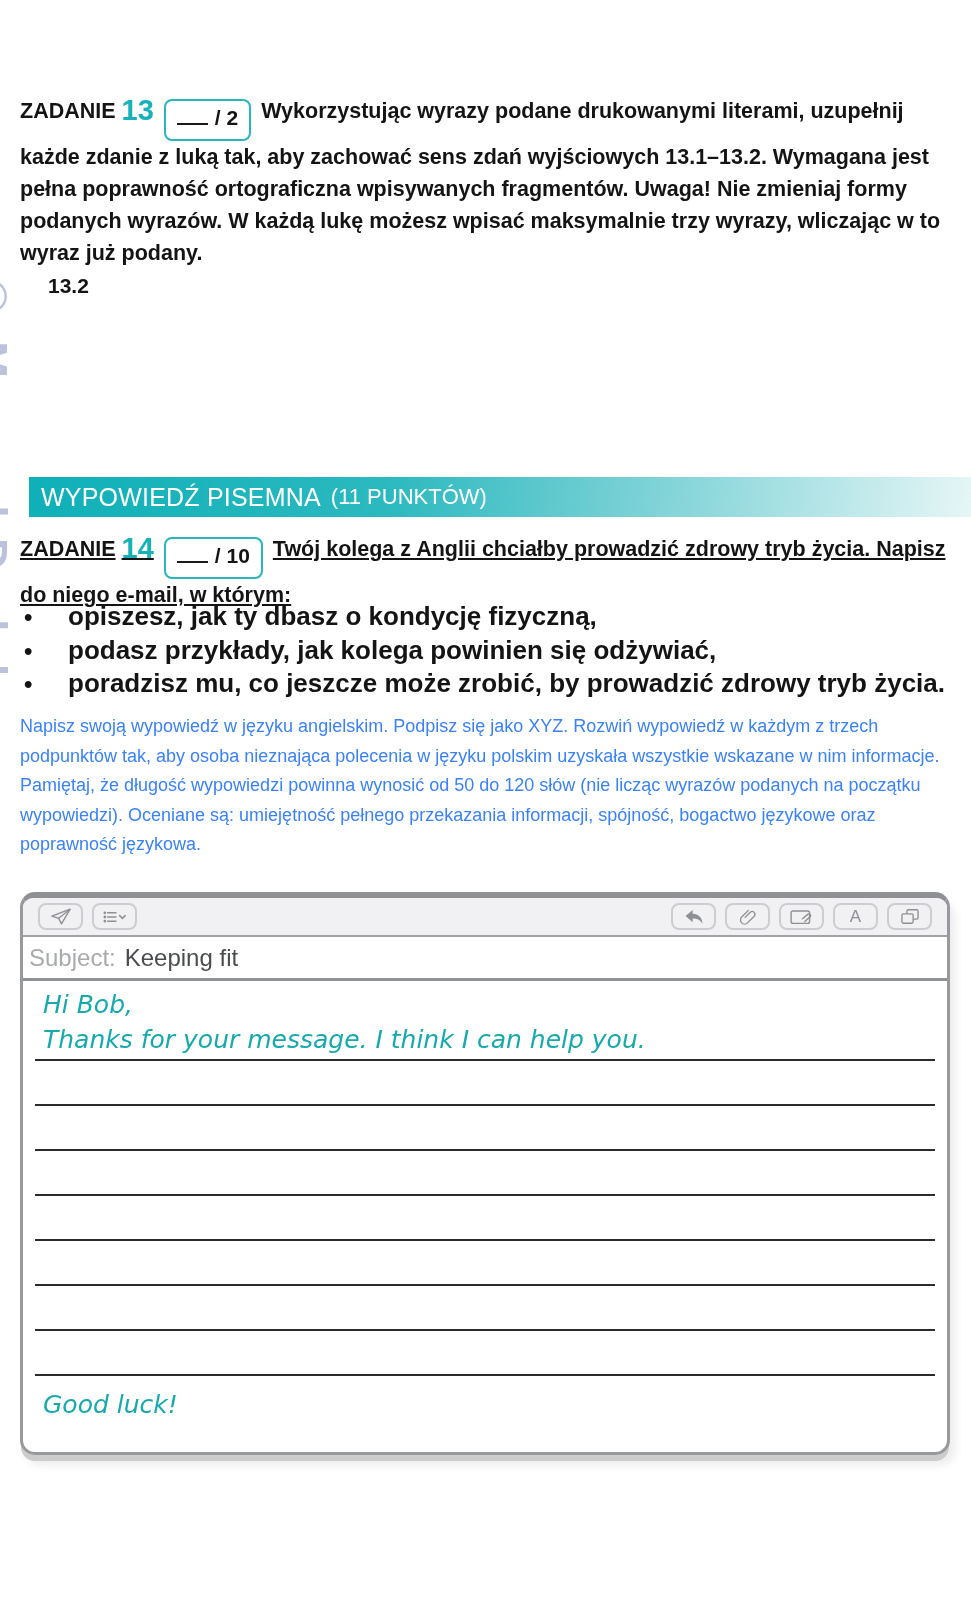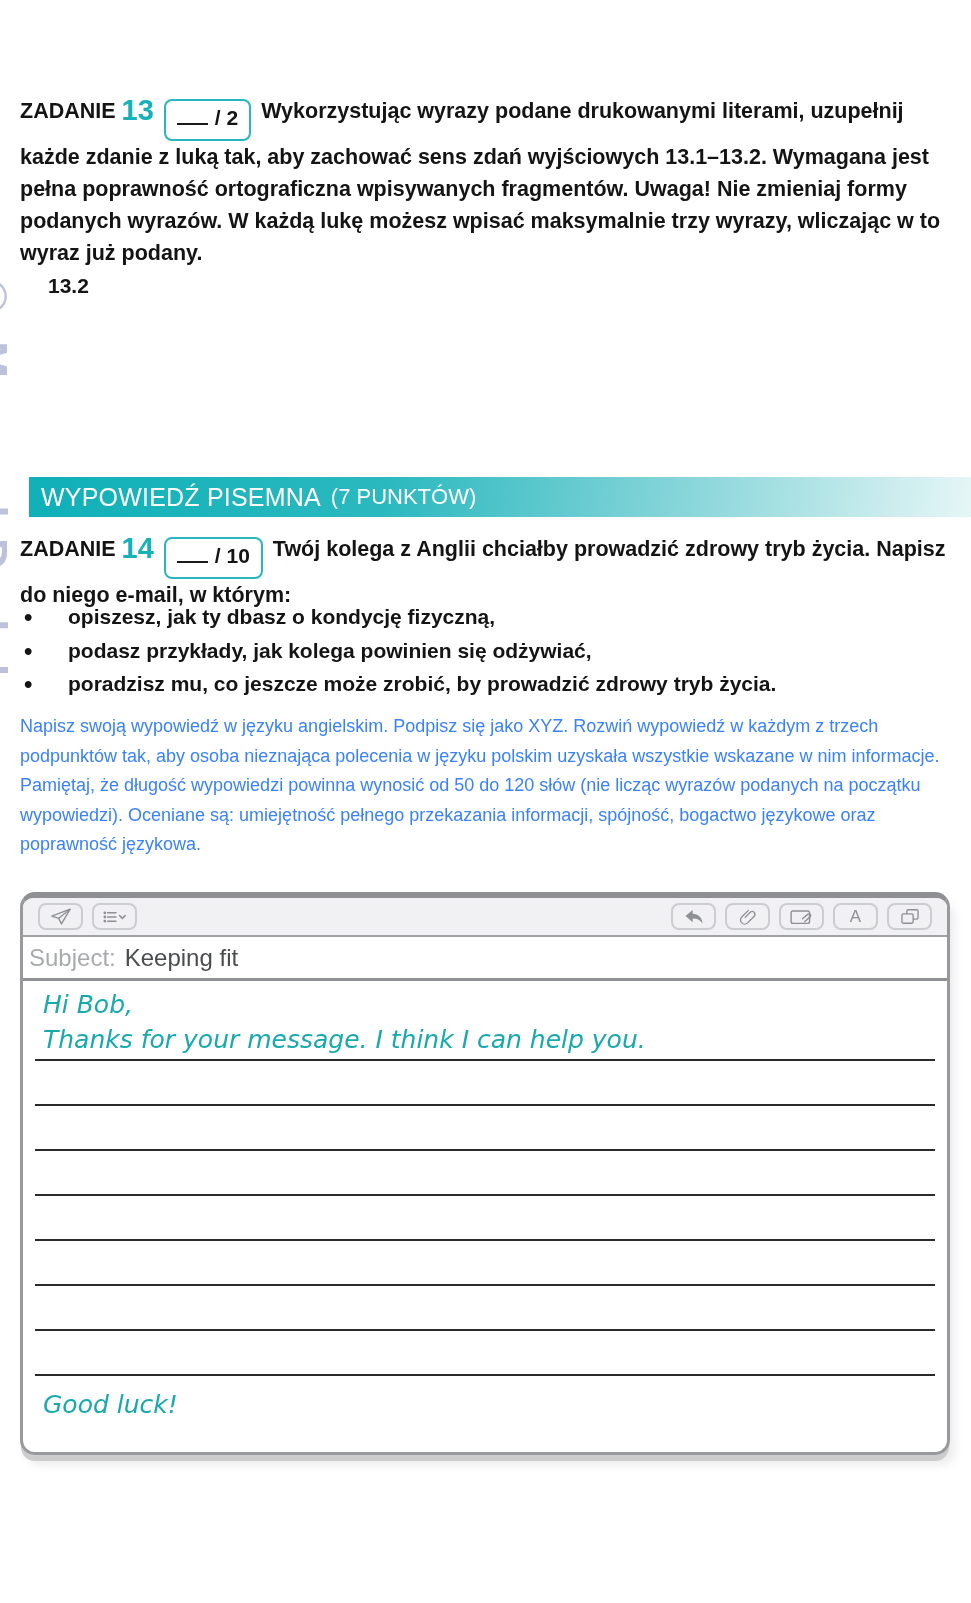--- a/index.html
+++ b/index.html
@@ -14,21 +14,21 @@
     position:absolute; top:272px; left:-34px; z-index:5;
     writing-mode:vertical-rl;
     font-weight:bold; font-size:44px; letter-spacing:4px;
     color:#b6bcd9; opacity:.9;
     mix-blend-mode:multiply; pointer-events:none;
   }
 
   
   .task-block { position:absolute; left:20px; width:930px; }
   #task13 { top:94px; }
-  #task14 { top:532px; }
+  #task14 { top:532px;text-decoration:underline; }
   .task-par { font-size:21.5px; font-weight:bold; line-height:32px; color:#141414; }
   .task-label { font-weight:bold; }
   .task-num { color:#17b1b9; font-size:29px; font-weight:bold; padding:0 4px 0 6px; vertical-align:-2px; }
   .scorebox {
     display:inline-block; border:2.5px solid #29b6bd; border-radius:8px;
     padding:1px 11px 5px 11px; margin:0 10px 0 6px; vertical-align:-7px;
     background:#fff; white-space:nowrap;
   }
   .score-blank { display:inline-block; width:31px; height:17px; border-bottom:2.5px solid #1a1a1a; margin-right:7px; }
   .score-total { font-size:21px; font-weight:bold; color:#141414; }
@@ -45,21 +45,21 @@
   .banner {
     position:absolute; left:29px; top:477px; width:942px; height:40px; z-index:1;
     background:linear-gradient(97deg,#0fb0b8 0%,#2bb9bf 38%,#8fd8dc 72%,#e6f6f6 100%);
     display:flex; align-items:center; padding-left:12px; color:#ffffff;
   }
   .banner-title { font-size:25px; font-weight:normal; letter-spacing:.2px; }
   .banner-points { font-size:22px; margin-left:10px; }
 
   
   #bullets14 { position:absolute; left:20px; top:600px; width:930px; list-style:none; }
-  #bullets14 li { position:relative; padding-left:48px; font-size:21px; font-weight:bold; line-height:33.5px; color:#141414; }
+  #bullets14 li { position:relative; padding-left:48px; font-size:26px; font-weight:bold; line-height:33.5px; color:#141414; }
   #bullets14 li::before { content:"\2022"; position:absolute; left:4px; font-size:24px; }
   #note14 { position:absolute; left:20px; top:712px; width:935px;
     font-size:18px; line-height:29.5px; color:#3b82f6; }
 
   
   .email-box {
     position:absolute; left:20px; top:892px; width:930px; height:563px; z-index:2;
     background:#fff; border:3px solid #97999c; border-top:6px solid #8e9093;
     border-radius:15px;
     box-shadow:0 7px 0 -1px #cccccc, 5px 10px 10px rgba(0,0,0,.08);
@@ -106,21 +106,21 @@
 </div>
 
 <div id="items13">
   <div class="item">
     <div class="item-num">13.2</div>
   </div>
 </div>
 
 <div class="banner">
   <span class="banner-title">WYPOWIEDŹ PISEMNA</span>
-  <span class="banner-points">(7 PUNKTÓW)</span>
+  <span class="banner-points">(11 PUNKTÓW)</span>
 </div>
 
 <div class="task-block" id="task14">
   <p class="task-par"><span class="task-label">ZADANIE</span><span class="task-num">14</span><span class="scorebox"><span class="score-blank"></span><span class="score-total">/ 10</span></span><span>Twój kolega z Anglii chciałby prowadzić zdrowy tryb życia. Napisz do niego e-mail, w którym:</span></p>
 </div>
 
 <ul id="bullets14">
   <li>opiszesz, jak ty dbasz o kondycję fizyczną,</li>
   <li>podasz przykłady, jak kolega powinien się odżywiać,</li>
   <li>poradzisz mu, co jeszcze może zrobić, by prowadzić zdrowy tryb życia.</li>

